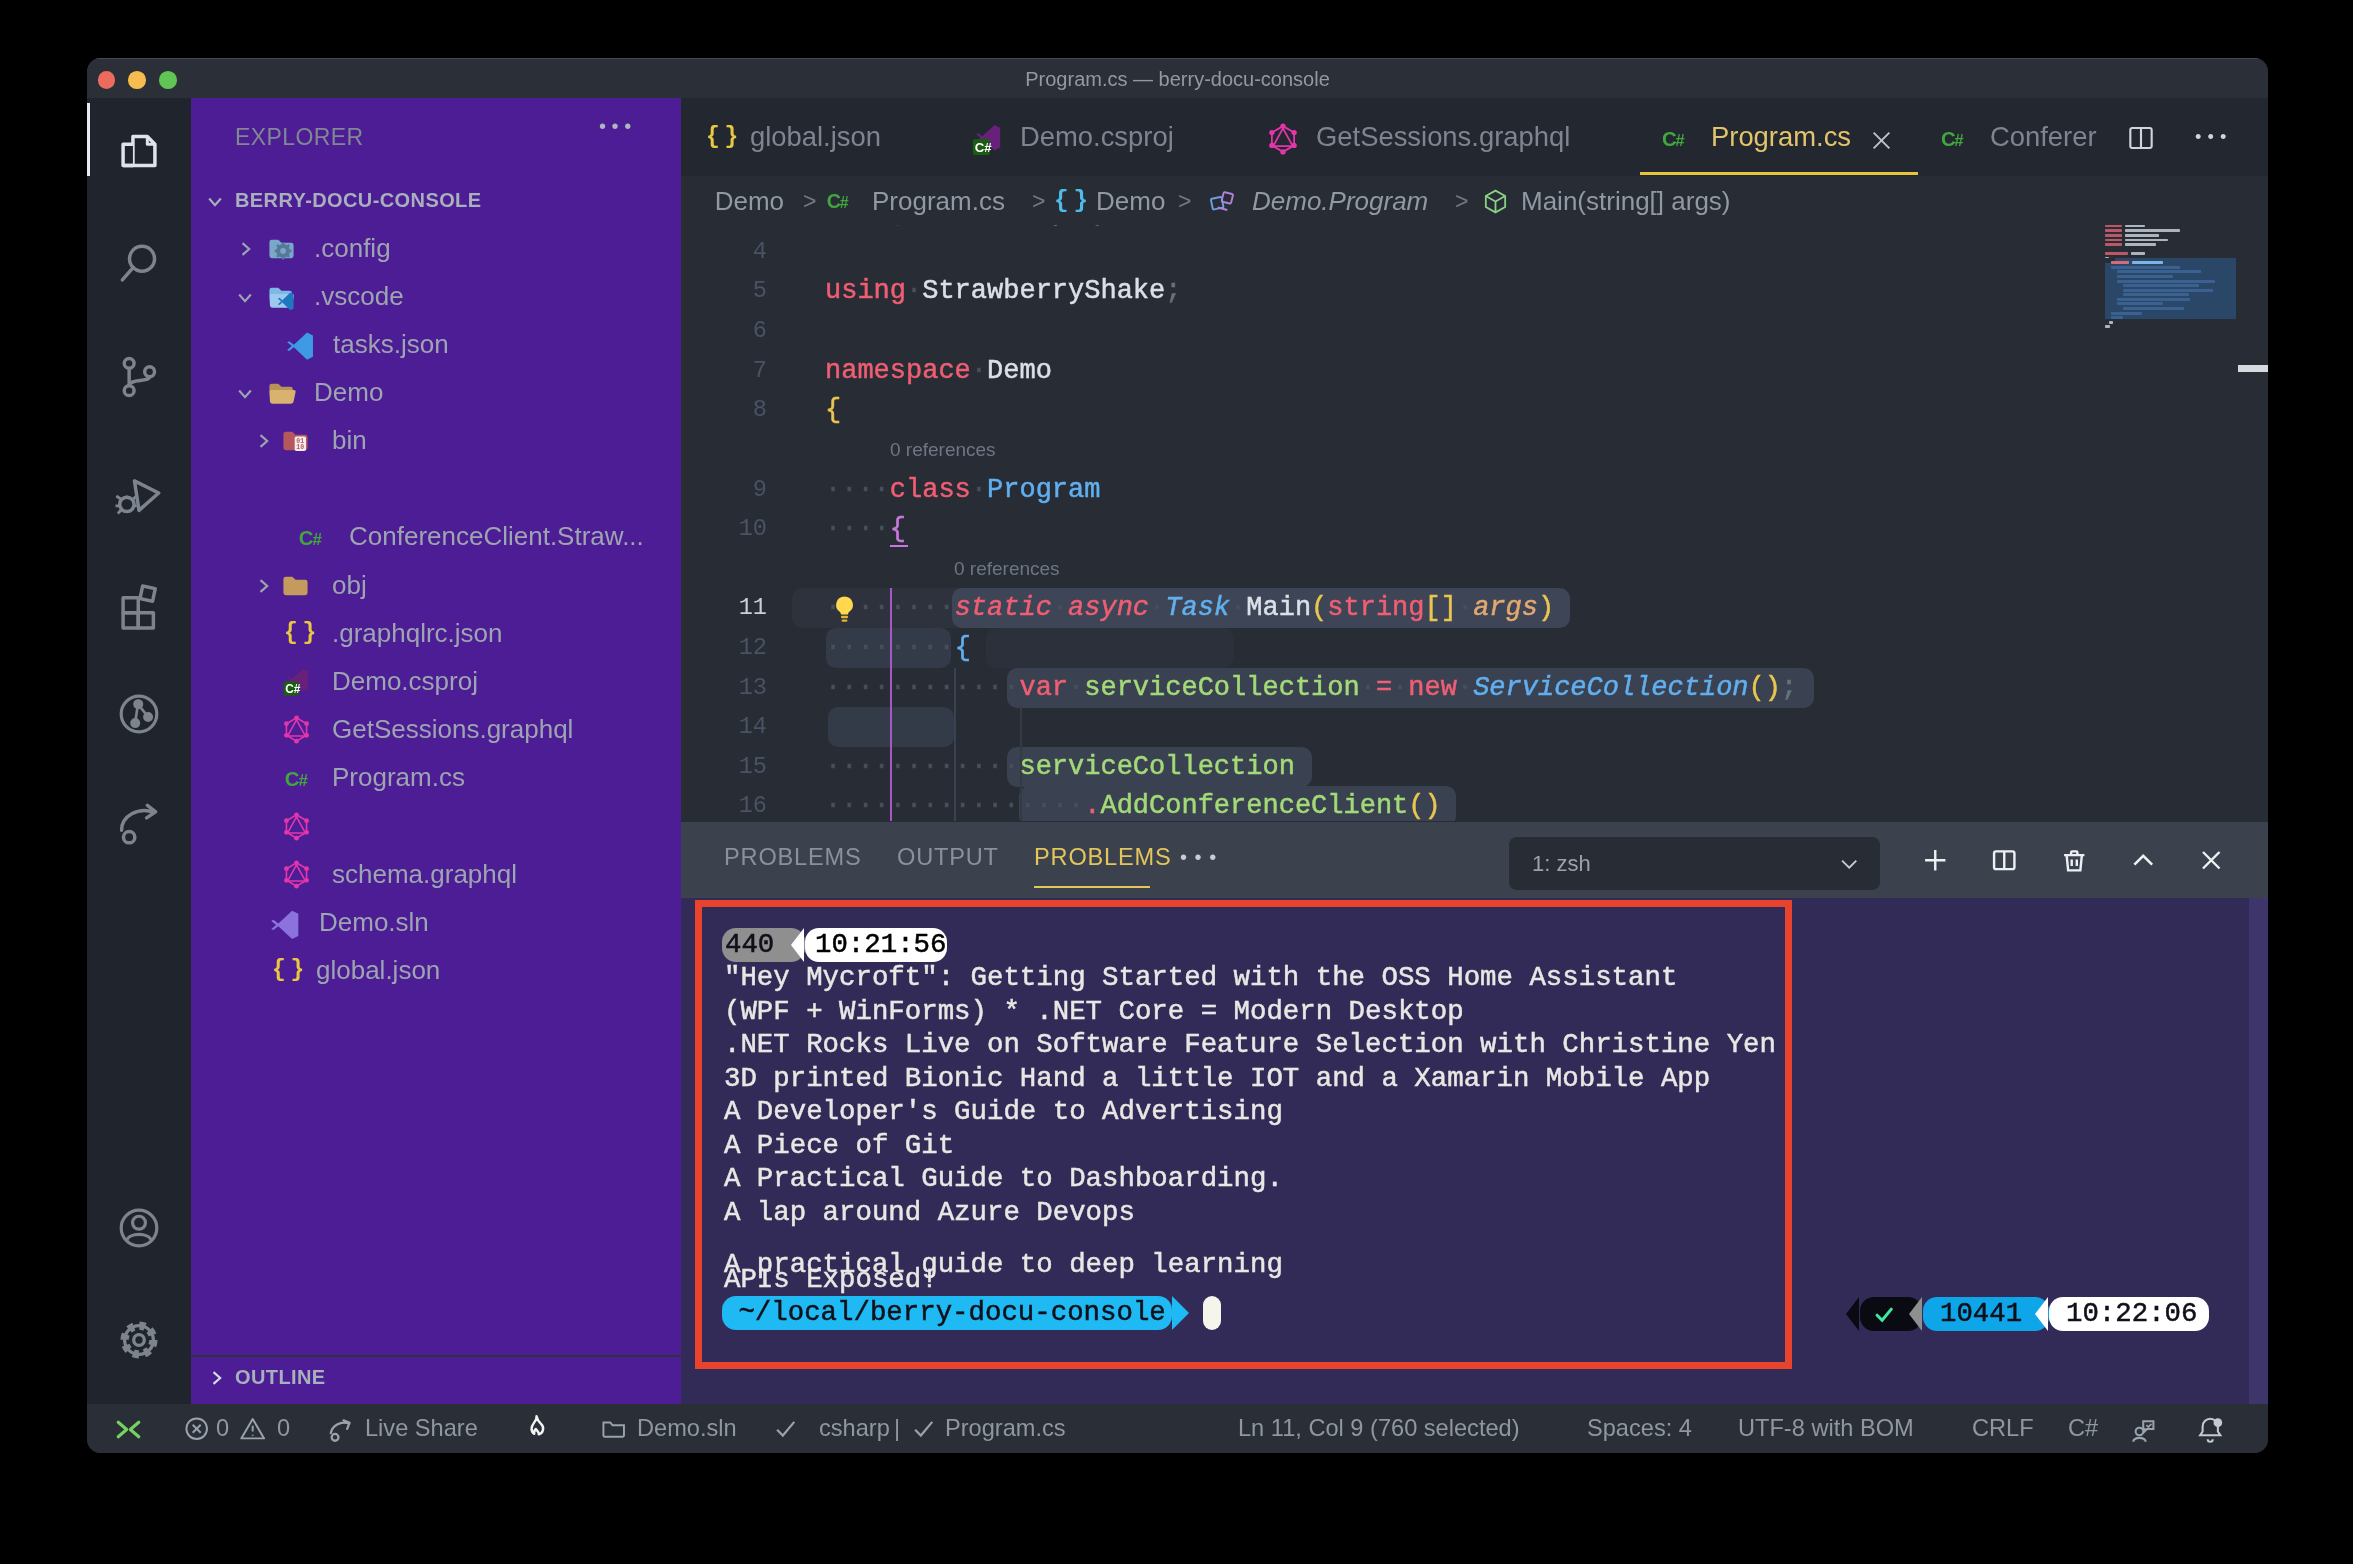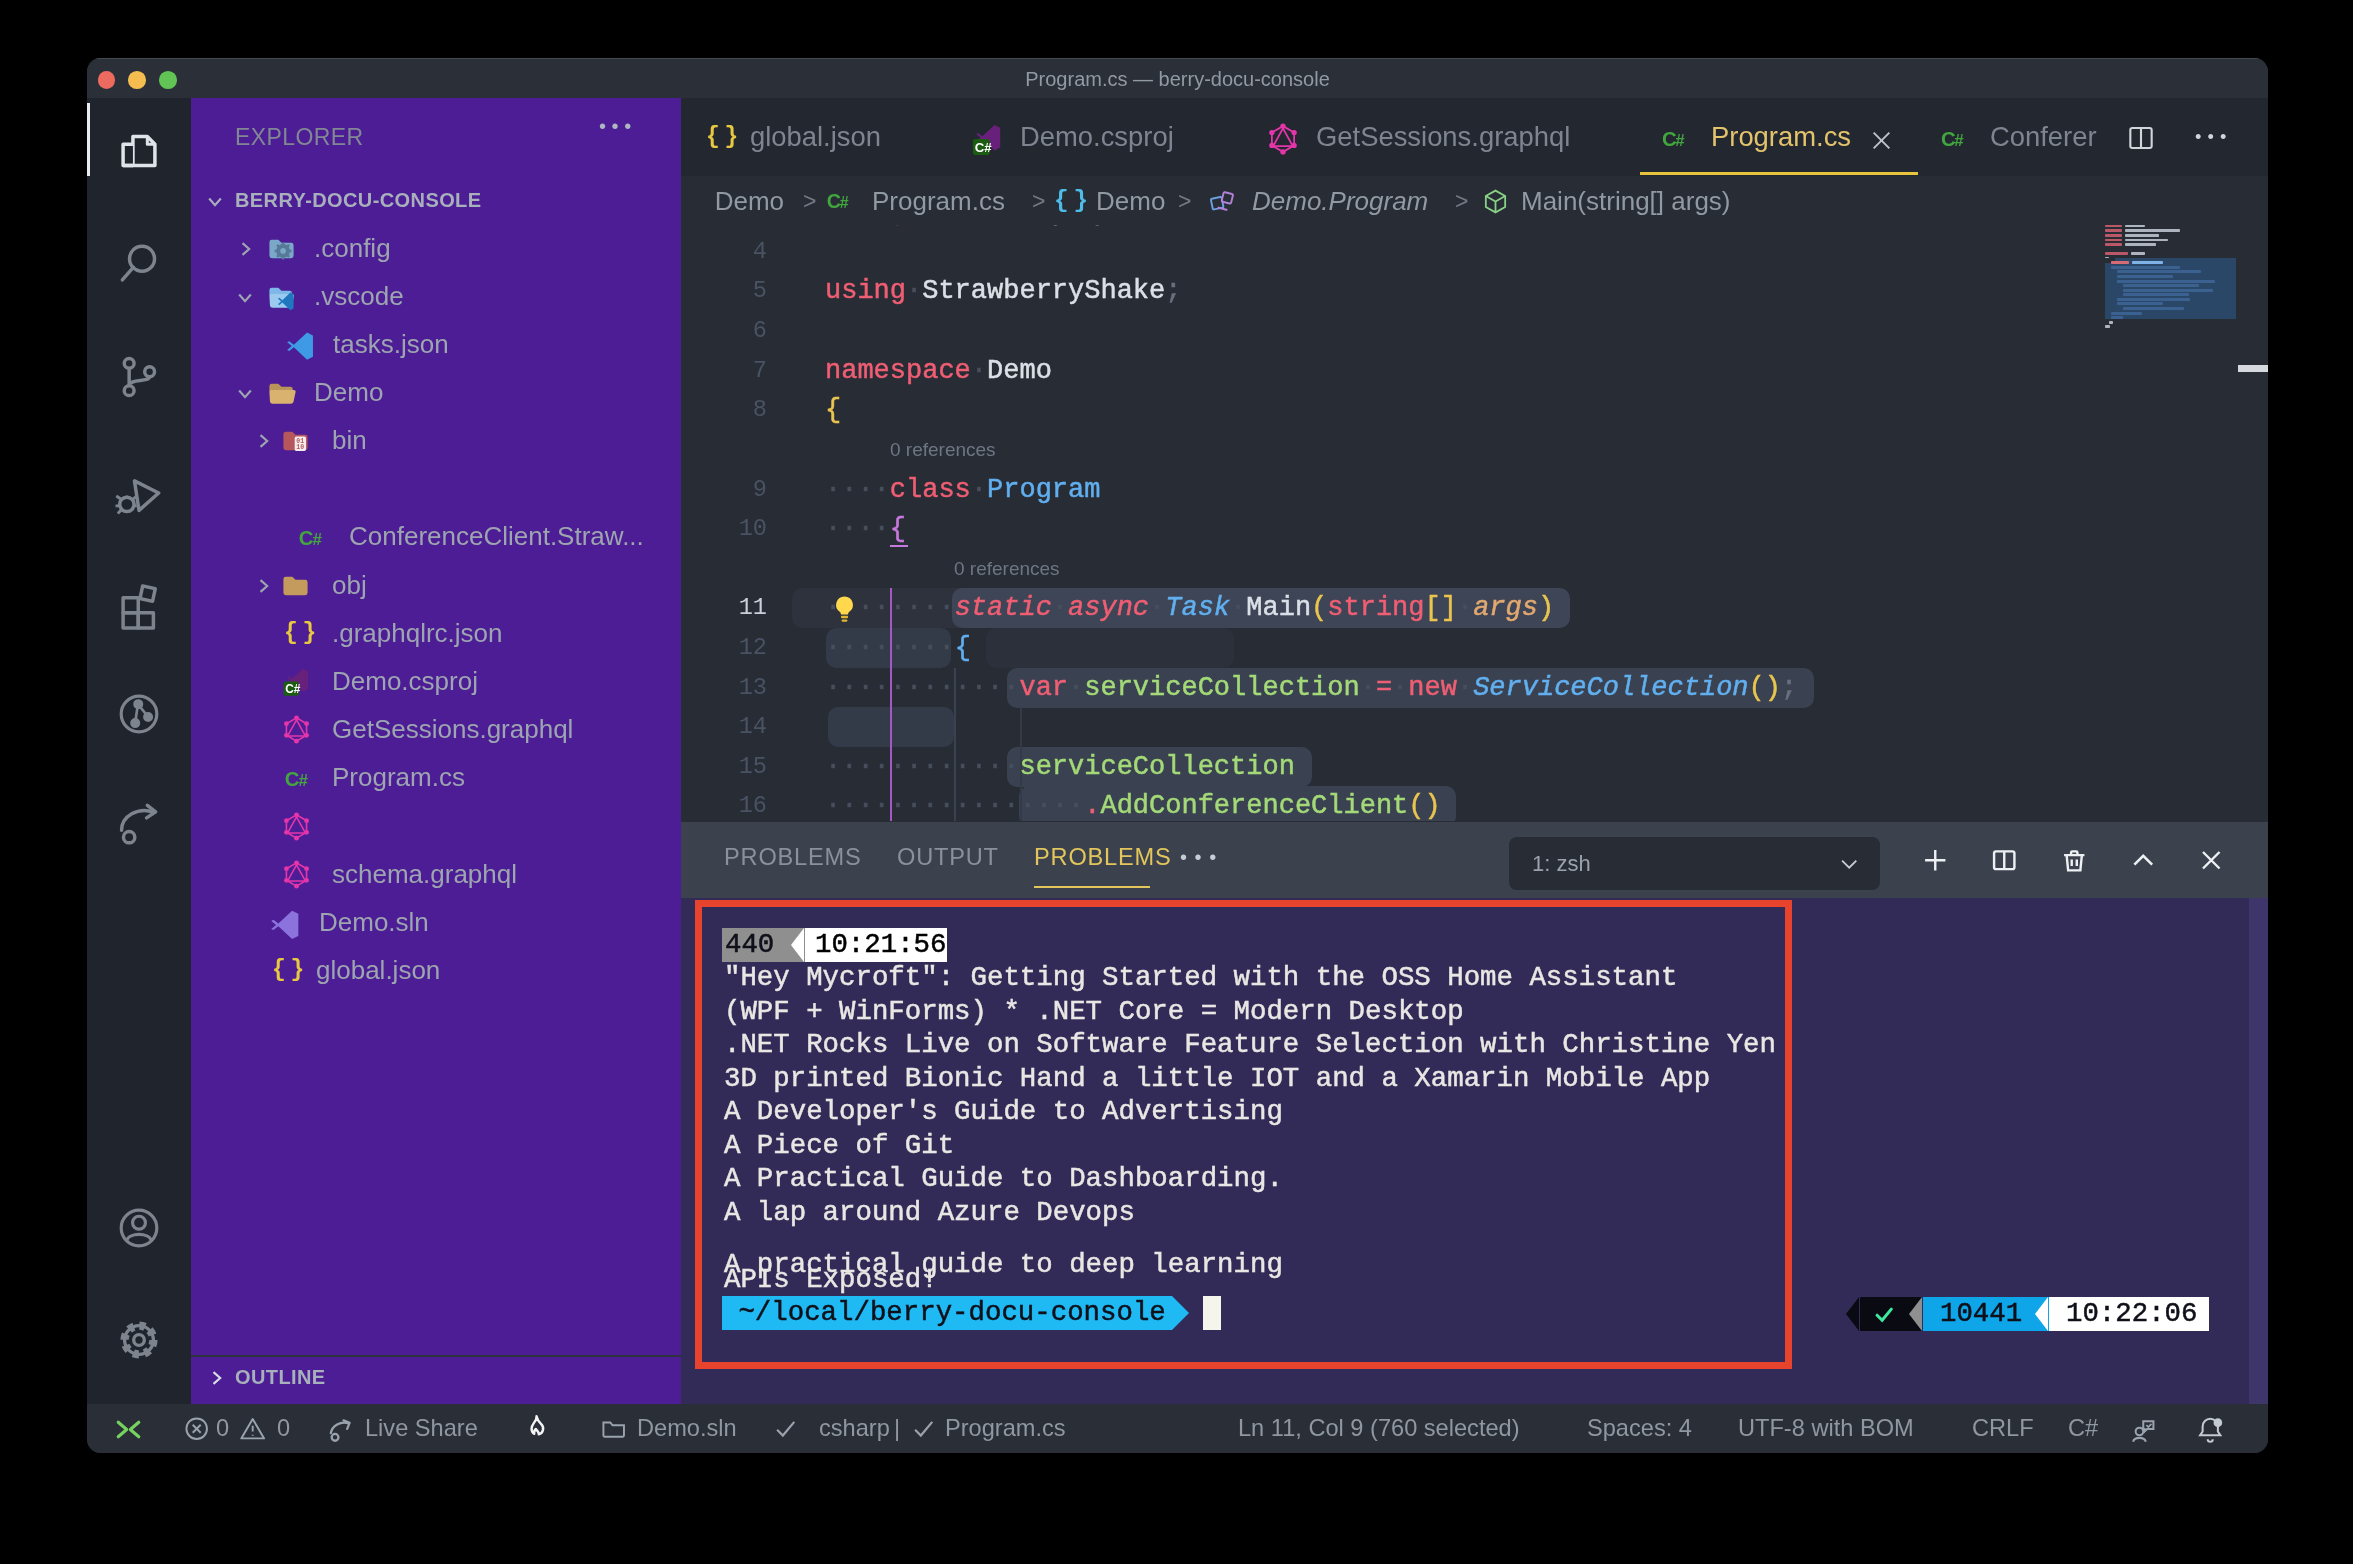--- a/index.html
+++ b/index.html
@@ -49,21 +49,21 @@
   .ptab { position:absolute; top:0; height:76px; line-height:70px; font-size:23.6px; color:#8a919c; letter-spacing:0.8px; }
   #zsh { position:absolute; left:828px; top:14.5px; width:371px; height:53px; background:#272c35;
          border-radius:7.6px; color:#9aa2ad; font-size:22px; line-height:53px; }
   #terminal { position:absolute; left:0; top:800px; width:1587px; height:506px; background:#332b57; }
   #termscroll { position:absolute; left:1568px; top:800px; width:19px; height:506px; background:#3e366b; }
   .trow { position:absolute; left:43px; height:34px; line-height:34px; font-family:"Liberation Mono", monospace;
           font-size:27.4px; color:#e9e7e4; white-space:pre; -webkit-text-stroke:0.5px currentColor; }
   #redbox { position:absolute; left:13.7px; top:802px; width:1097px; height:469px;
             border:7.6px solid #e8432d; }
   .seg { position:absolute; height:34px; line-height:34px; font-family:"Liberation Mono", monospace;
-         font-size:27.4px; color:#10101a; white-space:pre; -webkit-text-stroke:0.5px currentColor; }
+         font-size:27.4px; color:#10101a; white-space:pre;border-radius:14px; -webkit-text-stroke:0.5px currentColor; }
   .tri { position:absolute; width:0; height:0; border-top:17px solid transparent; border-bottom:17px solid transparent; }
   #status { position:absolute; left:0; top:1346px; width:2181px; height:49px; background:#2a2f37;
             color:#8f97a1; font-size:23.6px; }
   .sitem { position:absolute; top:0; height:49px; line-height:49px; white-space:nowrap; }
   .sico { position:absolute; top:10.7px; }
   svg { display:block; }
   .svgt { position:absolute; }
 </style>
 </head>
 <body>

